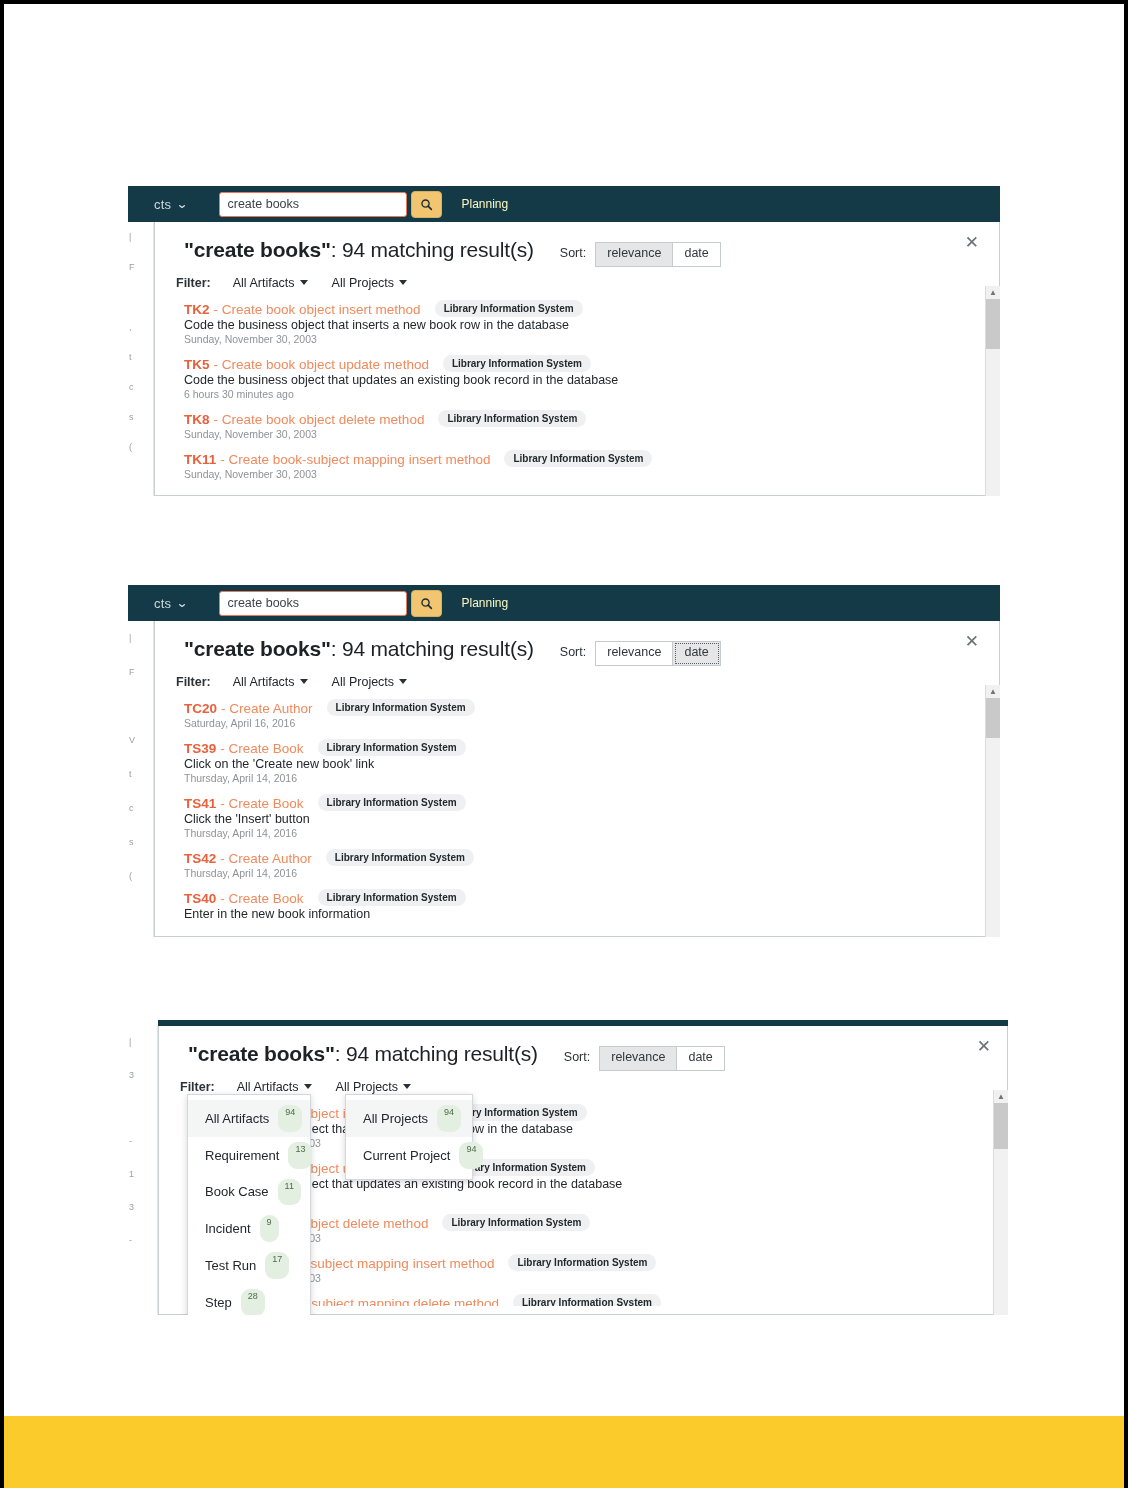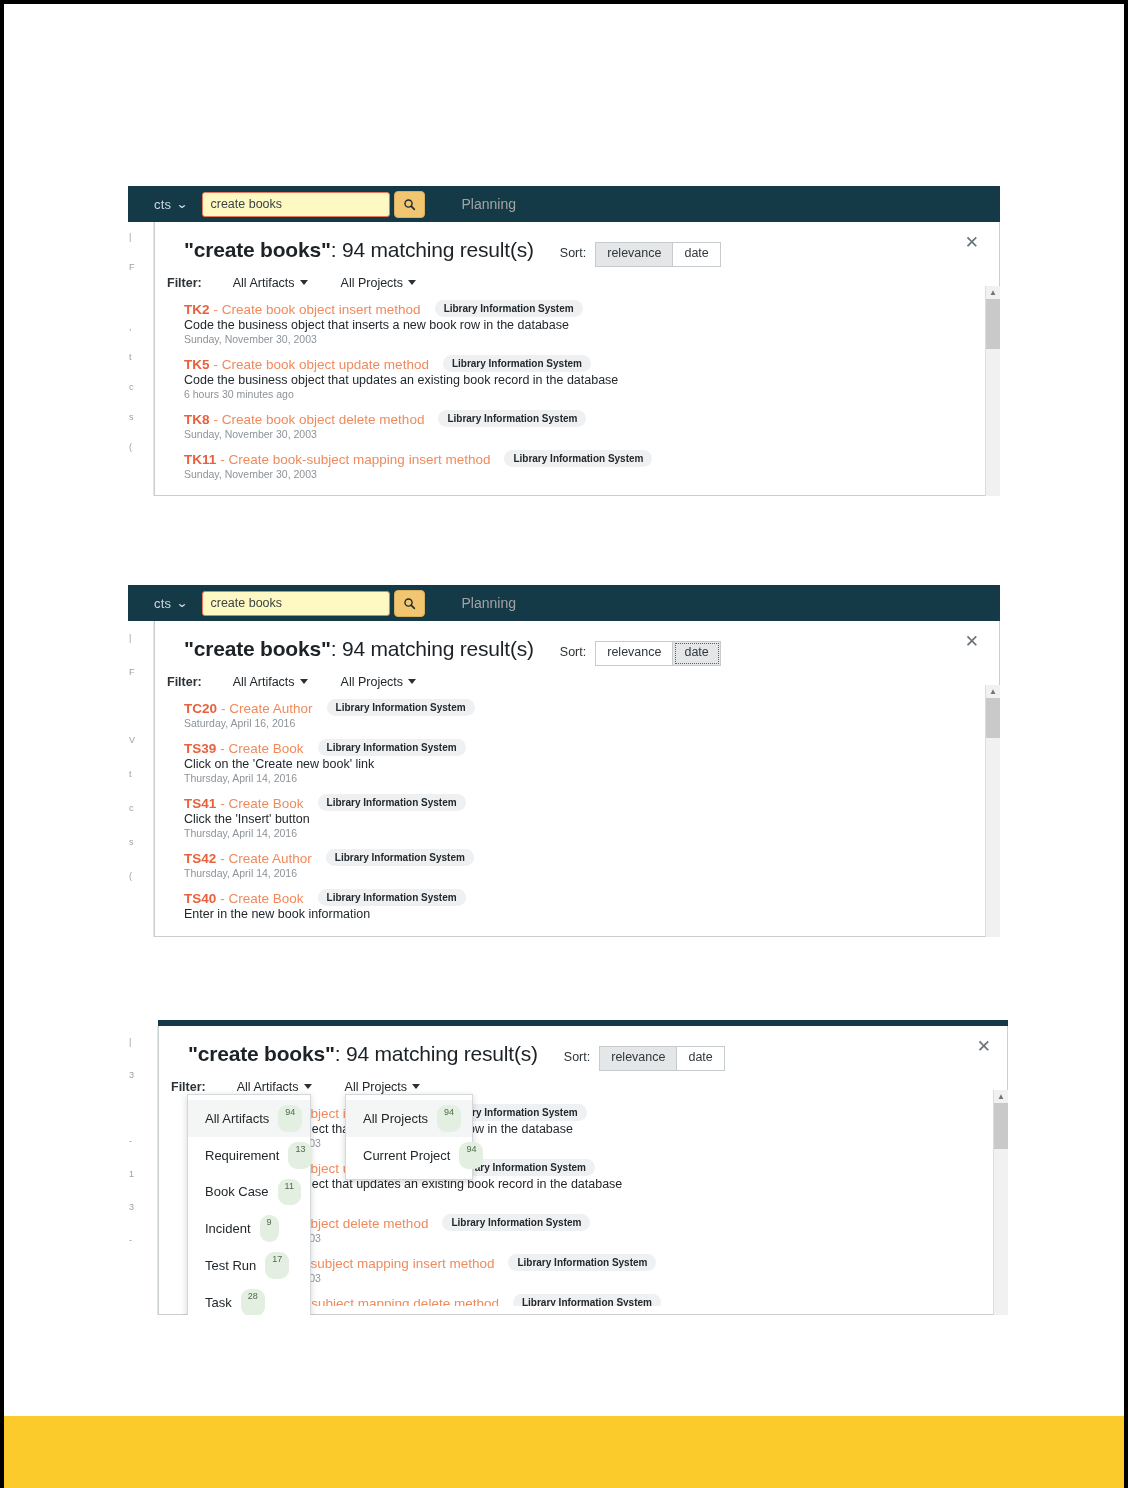--- a/index.html
+++ b/index.html
@@ -31,30 +31,30 @@
     padding-left:20px; position:relative;
   }
   .nav-projects{
     color:#cfd9de; font-size:13px; letter-spacing:.2px; display:flex;
     align-items:center; gap:6px; padding:0 6px;
   }
   .chev{ font-size:12px; color:#d7e0e4; transform:scaleX(1.25); }
   .search-wrap{ display:flex; align-items:center; margin-left:9px; }
   .search-input{
     width:188px; height:25px; border:1.5px solid #E8795A; border-radius:3px;
-    background:#fef9c3; font-size:12.5px; color:#3b4347; padding:0 7px;
-    font-family:"Liberation Sans", sans-serif; outline:none;
+    background:#ffffff; font-size:12.5px; color:#3b4347; padding:0 7px;
+    font-family:"Liberation Sans", sans-serif; outline:none;margin-left:17px;
   }
   .search-btn{
     width:31px; height:27px; margin-left:4px; background:#F2C571;
     border:1px solid #d9ae5d; border-radius:4px; display:flex;
     align-items:center; justify-content:center; cursor:pointer;
   }
   .search-btn svg{ display:block; }
-  .nav-link{ color:#a3a3a3; font-size:14px; margin-left:36px; }
+  .nav-link{ color:#fef9c3; font-size:12px; margin-left:19px; }
 
   
   .dlg{
     background:#ffffff; position:relative;
     border-left:1px solid #c9ced1; border-right:1px solid #c9ced1;
     border-bottom:1px solid #c9ced1;
   }
   .dlg-close{
     position:absolute; right:20px; top:12px; font-size:17px; color:#6b737a;
     cursor:pointer; line-height:1; font-family:"DejaVu Sans", sans-serif;
@@ -66,21 +66,21 @@
   .sort-label{ font-size:12.5px; color:#2c3338; margin-left:26px; }
   .seg{ display:flex; margin-left:9px; }
   .seg-btn{
     font-size:12.5px; padding:4px 11px 5px; border:1px solid #c6cbce;
     background:#fff; color:#31383d; cursor:pointer; line-height:1.1;text-align:center;
   }
   .seg-btn + .seg-btn{ border-left:0; }
   .seg-btn.active{ background:#e4e6e7; }
   .seg-btn.focus{ outline:1px dotted #5b6166; outline-offset:-3px; }
 
-  .filter-row{ display:flex; align-items:center; padding:9px 0 4px 12px; gap:9px; }
+  .filter-row{ display:flex; align-items:center; padding:9px 0 4px 21px; gap:0; }
   .filter-label{ font-size:12.5px; color:#2c3338; font-weight:bold; }
   .filter-dd{
     font-size:12.5px; color:#22282c; margin-left:14px; cursor:pointer;
     display:flex; align-items:center; gap:5px;
   }
   .filter-dd:nth-of-type(2){ margin-left:22px; }
   .caret{ width:0;height:0;border-left:4px solid transparent;border-right:4px solid transparent;border-top:5px solid #2a3136; }
 
   
   .results{ position:relative; padding:4px 0 0 0; }
@@ -450,21 +450,21 @@
         </div>
         <div class="menu-item">
           <span>Incident</span>
           <span class="badge">9</span>
         </div>
         <div class="menu-item">
           <span>Test Run</span>
           <span class="badge">17</span>
         </div>
         <div class="menu-item">
-          <span>Task</span>
+          <span>Step</span>
           <span class="badge">28</span>
         </div>
         <div class="menu-item">
           <span>Test Step</span>
           <span class="badge">13</span>
         </div>
         <div class="menu-item">
           <span>Thursday</span>
           <span class="badge">3</span>
         </div>

